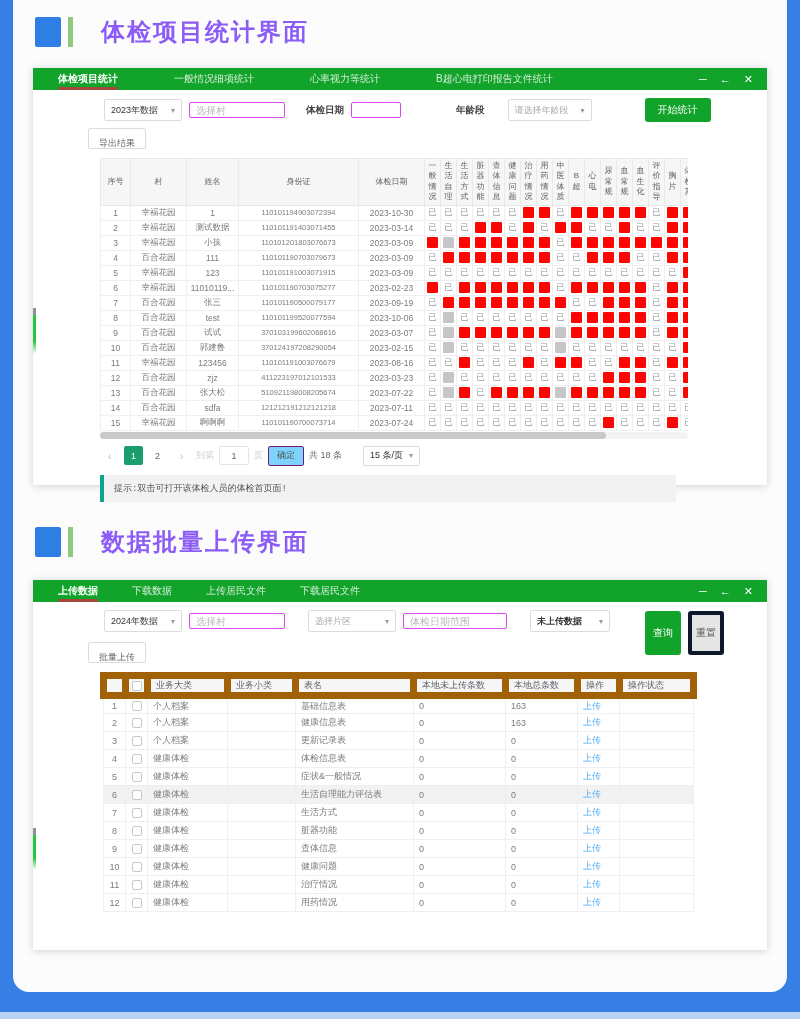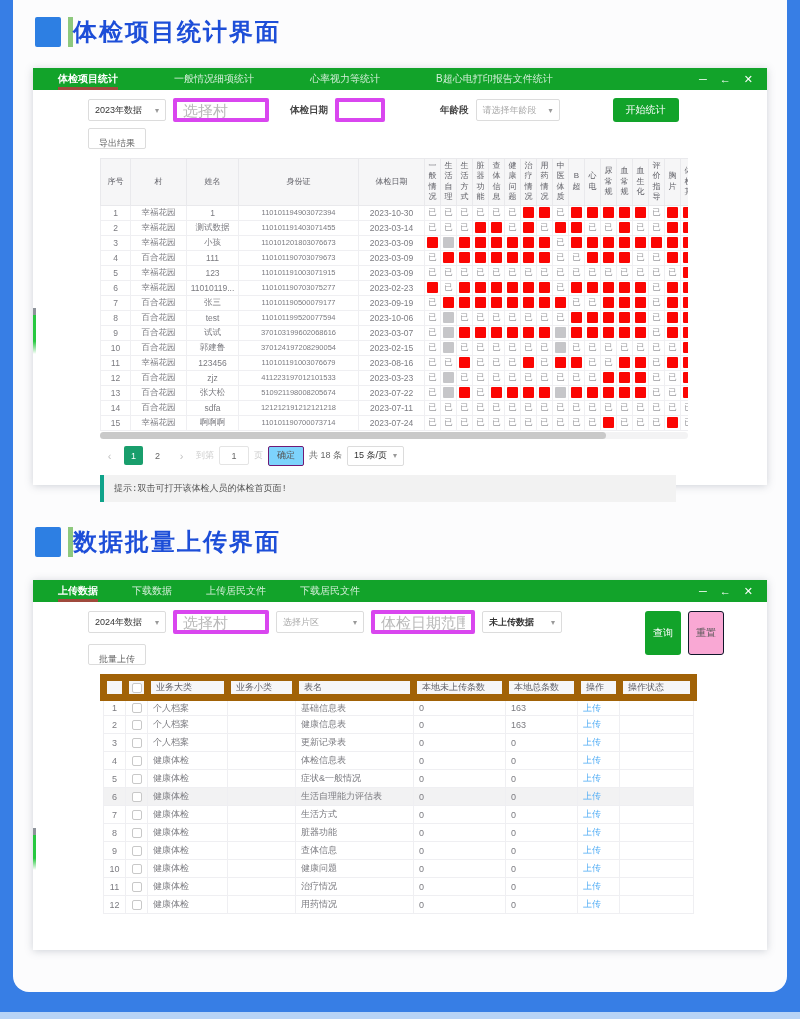--- a/index.html
+++ b/index.html
@@ -12,36 +12,36 @@
   }
   .bottom-strip { position:absolute; left:0; bottom:0; width:800px; height:7px; background:#b7d3f6; }
   .page-card {
     position:absolute; left:13px; top:0; width:774px; height:992px;
     background:#fcfcfd; border-radius:0 0 16px 16px;
   }
   
   .section-head { position:absolute; display:flex; align-items:center; height:32px; }
   .sq { width:26px; height:30px; background:#2d7fe3; border-radius:2px; }
   .gbar { width:5px; height:30px; background:#8ec97e; margin-left:7px; }
-  .section-head h1 { margin-left:0; font-size:24px; font-weight:bold; color:#1d4ed8; letter-spacing:2px; }
+  .section-head h1 { margin-left:28px; font-size:24px; font-weight:bold; color:#8b5cf6; letter-spacing:2px; }
   
   .win { position:absolute; left:20px; width:734px; background:#fff; box-shadow:0 1px 8px rgba(90,100,120,.28); }
   .titlebar { height:22px; background:#12a32a; display:flex; align-items:stretch; padding-left:25px; }
   .tab { display:flex; align-items:center; font-size:10px; color:rgba(255,255,255,.82); cursor:default; }
   .gap-lg .tab { margin-right:56px; }
   .gap-sm .tab { margin-right:34px; }
   .tab.active { color:#fff; font-weight:bold; border-bottom:3px solid #9f4a3c; padding-top:3px; }
   .win-controls { margin-left:auto; display:flex; align-items:center; gap:13px; padding-right:14px; color:#fff; font-size:11px; }
   .win-body { position:relative; padding:8px 0 0 55px; }
   
   .filter-row { display:flex; align-items:center; gap:7px; margin-bottom:6px; }
-  .sel { display:inline-flex; align-items:center; justify-content:space-between; border:1px solid #dcdcdc; border-radius:2px; height:22px; padding:0 6px; font-size:9px; color:#333; background:#fff; }
+  .sel { display:inline-flex; align-items:center; justify-content:space-between; border:1px solid #dcdcdc; border-radius:2px; height:22px; padding:0 6px; font-size:9px; color:#333; background:#fff;margin-left:16px; }
   .sel .caret { color:#999; margin-left:6px; font-size:8px; }
   .sel.ph .val { color:#aaa; }
-  input.txt { border:4px solid #d946ef; border-radius:2px; height:24px; font-size:15px; padding:0 6px; color:#333; outline:none; }
+  input.txt { border:1px solid #d946ef; border-radius:2px; height:16px; font-size:10px; padding:0 6px; color:#333; outline:none; }
   input.txt::placeholder, textarea::placeholder { color:#b9b9b9; }
   .flabel { font-size:9.5px; font-weight:bold; color:#444; margin-left:14px; }
   .btn-green { background:#12a32a; color:#fff; border:none; border-radius:3px; height:24px; padding:0 13px; font-size:10px; cursor:pointer; }
   .btn-plain { background:#fff; border:1px solid #dcdcdc; border-radius:2px; height:21px; padding:8px 10px; font-size:9px; color:#666; cursor:pointer; }
   
   .t1-wrap { width:588px; margin:8px 0 0 12px; overflow:hidden; }
   table { border-collapse:collapse; table-layout:fixed; }
   .t1 { width:596px; }
   .t1 th { background:#f6f6f7; border:1px solid #e9e9ec; font-weight:normal; font-size:8px; color:#5f5f66; padding:2px 0; line-height:1.3; text-align:center; }
   .t1 td { border:1px solid #efeff2; height:15px; text-align:center; font-size:8.5px; color:#7b7b80; padding:0 1px; overflow:hidden; white-space:nowrap; }
@@ -62,21 +62,21 @@
   .pg-confirm { height:20px; border:1px solid #701a75; background:#7dd3fc; font-size:9px; color:#555; padding:0 8px; border-radius:2px; cursor:pointer; }
   .sel.small { height:20px; }
   .tip { margin:9px 0 0 12px; width:576px; background:#f2f2f2; border-left:4px solid #0fa38a; padding:7px 10px; font-size:9px; color:#555;font-family:Liberation Mono, monospace; }
   
   .ta-wrap { position:relative; }
   textarea.ids { width:360px; height:40px; border:1px solid #dcdcdc; border-radius:2px; font-size:8.5px; color:#333; padding:4px 6px; resize:none; font-family:inherit; outline:none; }
   .grip { position:absolute; right:2px; bottom:4px; width:8px; height:8px;
           background:repeating-linear-gradient(135deg,#bbb 0 1px,transparent 1px 3px); }
   .q-btn { position:absolute; width:36px; height:44px; border-radius:3px; font-size:10px; cursor:pointer; }
   #query-btn { left:612px; top:9px; background:#12a32a; color:#fff; border:none; }
-  #reset-btn { left:655px; top:9px; background:#f9a8d4; color:#555; border:1px solid #0f172a; }
+  #reset-btn { left:655px; top:9px; background:#e5e5e5; color:#555; border:4px solid #0f172a; }
   .t2 { width:590px; margin:8px 0 0 12px; font-size:9px; }
   .t2 th { background:#f6f6f7; border:7px solid #a16207; font-weight:normal; color:#5f5f66; height:20px; padding:0 5px; text-align:left; font-size:9px; }
   .t2 td { border:1px solid #efeff2; height:18px; padding:0 5px; text-align:left; color:#7b7b80; }
   .t2 th.c, .t2 td.c { text-align:center; padding:0; }
   .t2 tr.hl td { background:#f2f2f3; }
   .link { color:#54aef5; cursor:pointer; }
   .cb { display:inline-block; width:10px; height:10px; border:1px solid #c8c8c8; border-radius:2px; background:#fff; vertical-align:middle; }
   
   .edge-marker { position:absolute; left:20px; width:3px; z-index:5;
     background:linear-gradient(#8d9299 0 16%, #27c840 16% 72%, rgba(39,200,64,0) 100%); }

